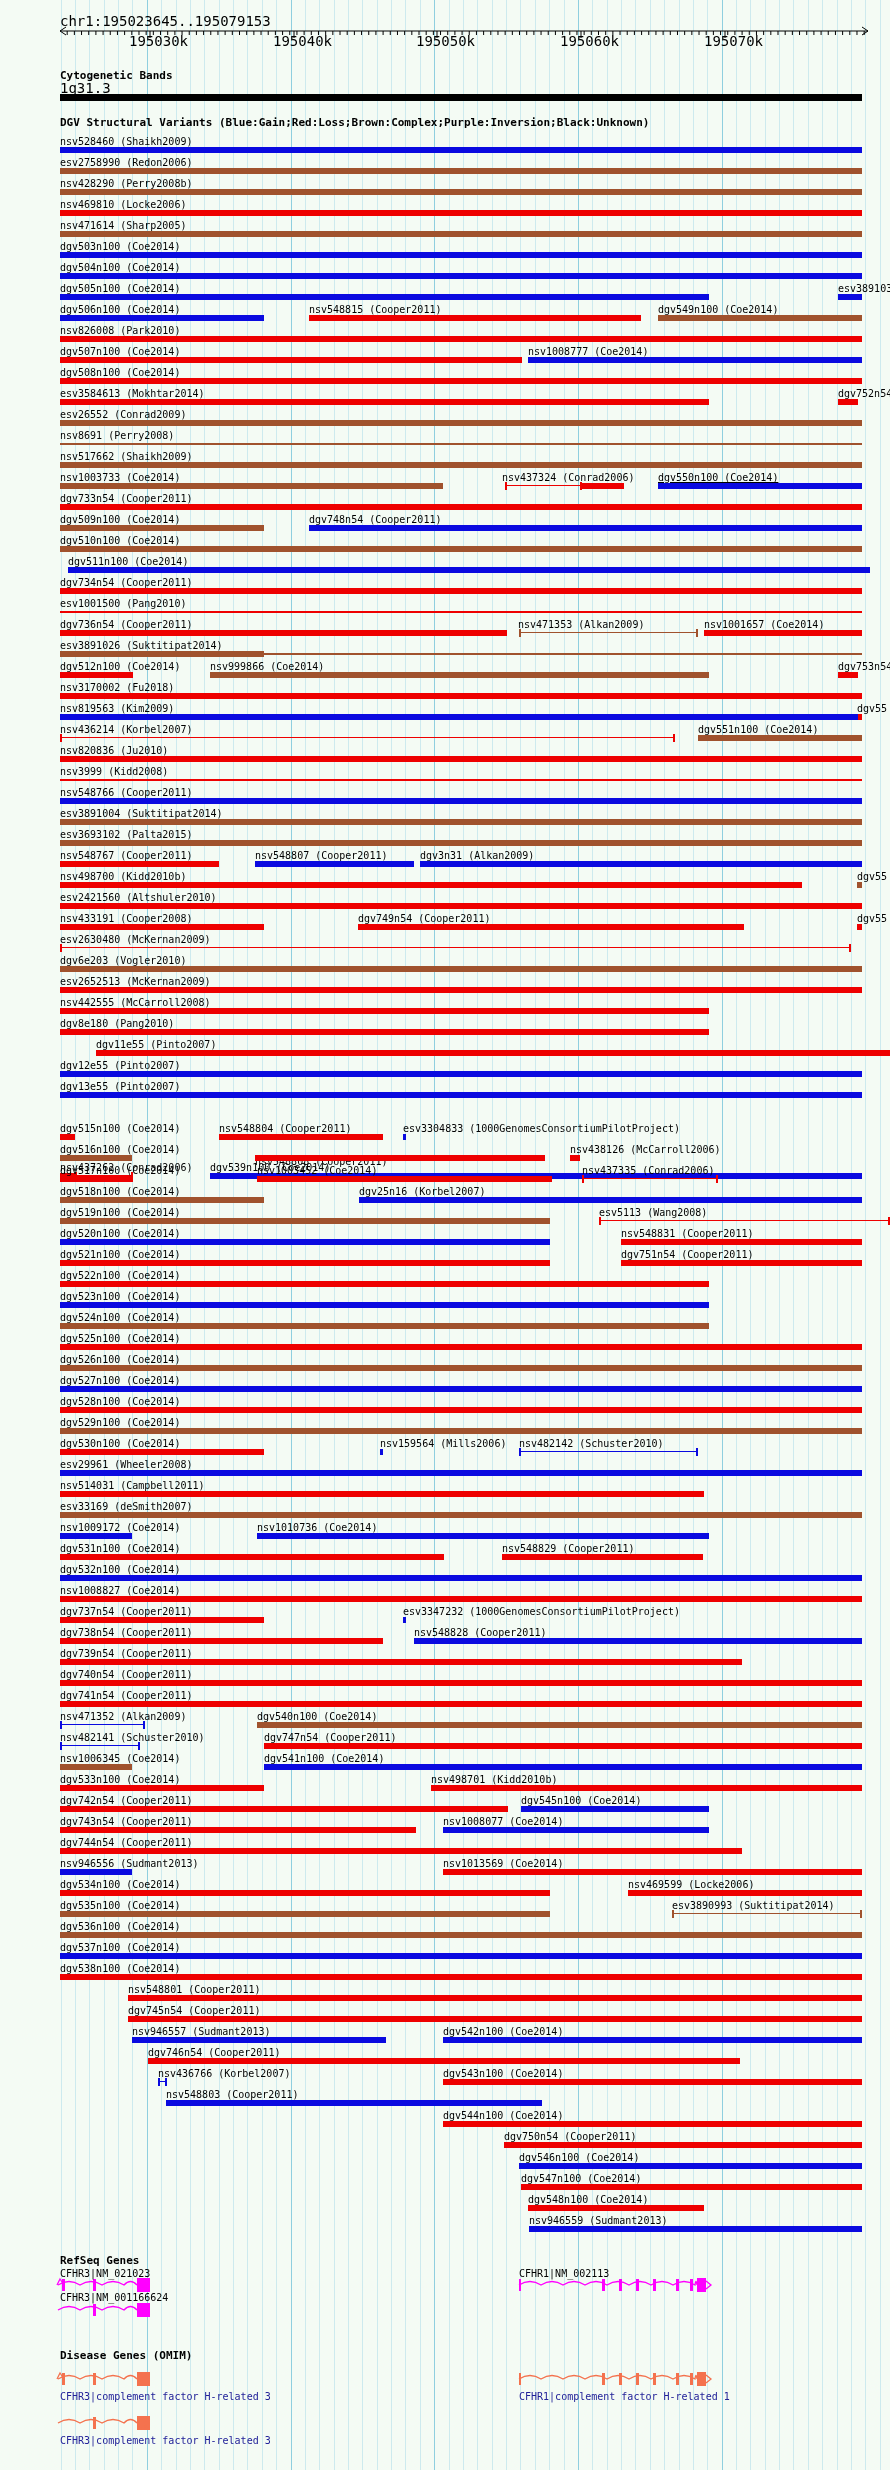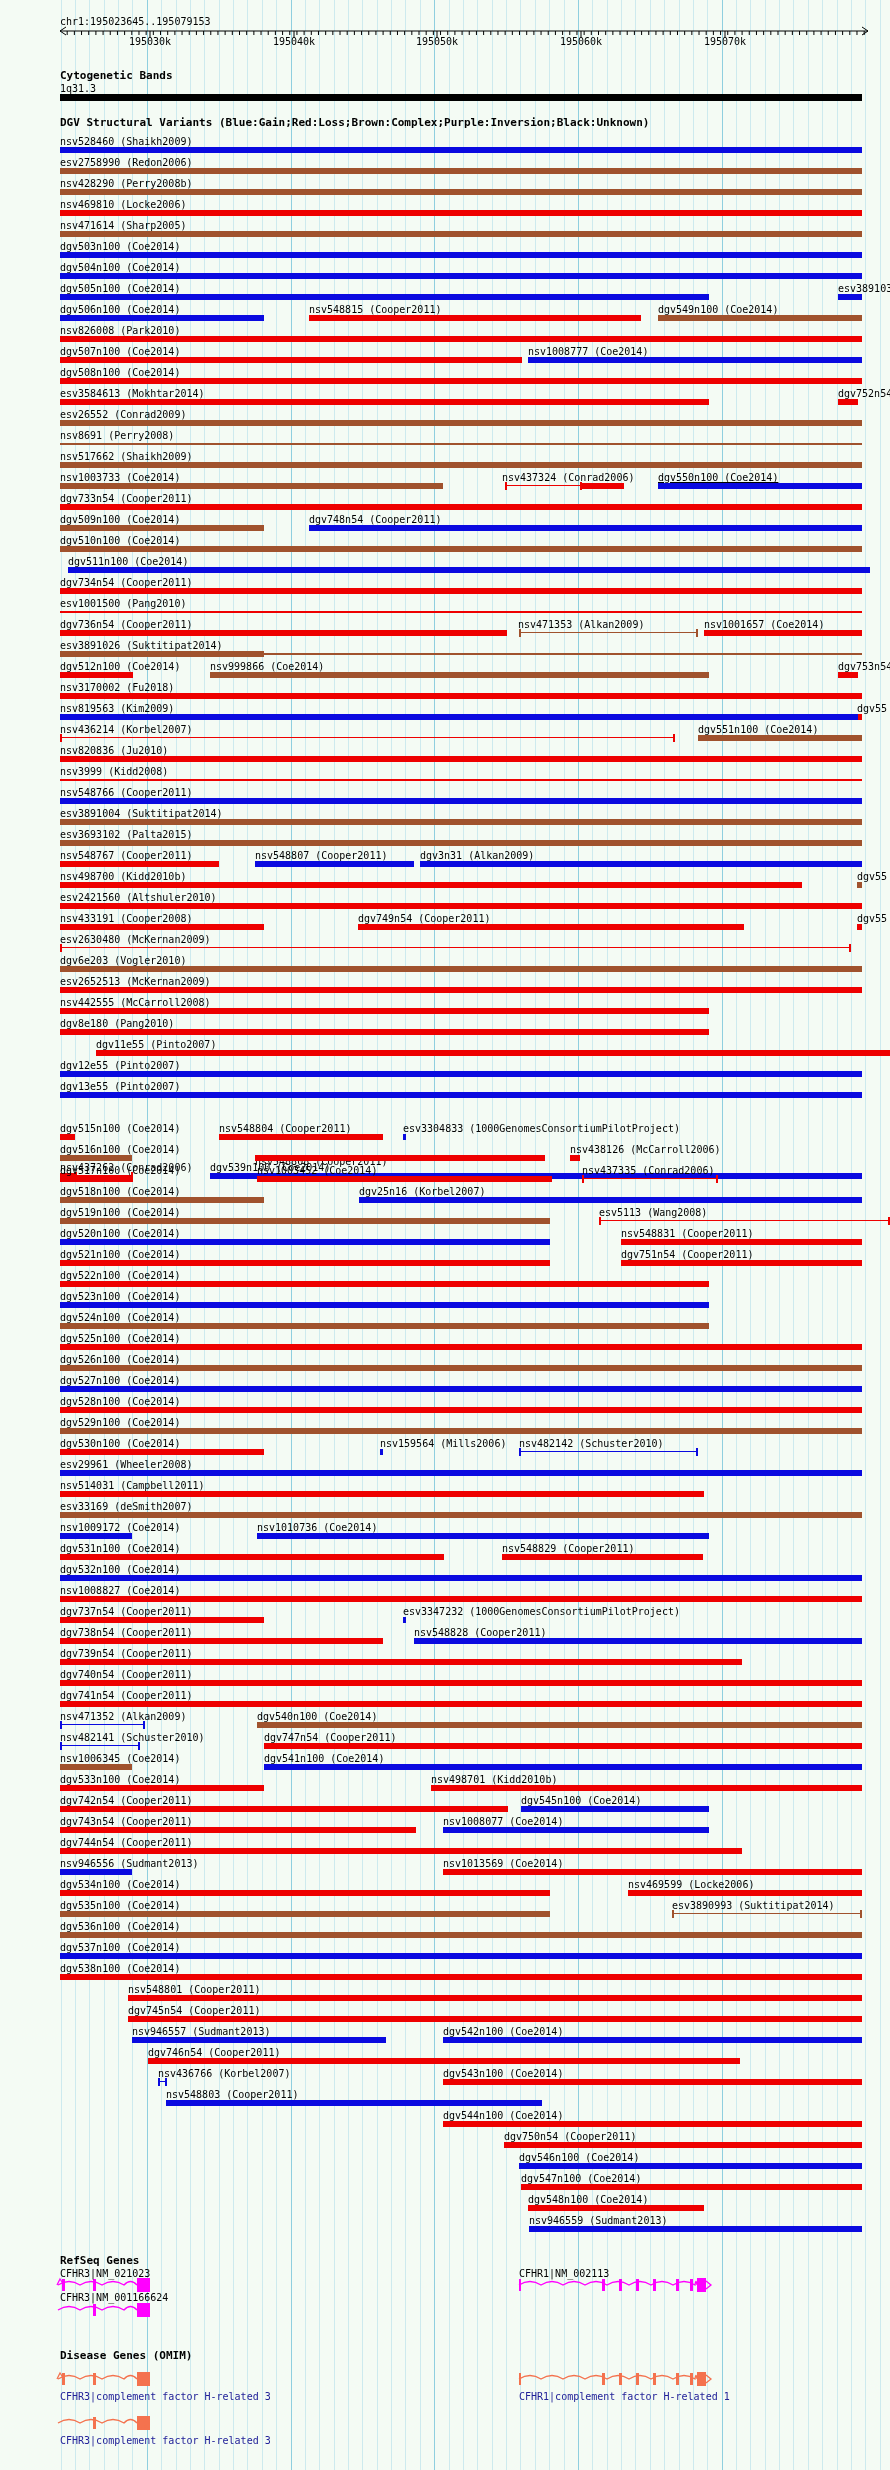--- a/index.html
+++ b/index.html
@@ -1,21 +1,21 @@
 <!DOCTYPE html>
 <html><head>
 <meta charset="utf-8">
 <style>
   html,body{margin:0;padding:0;}
   body{background:#f4fbf4;font-family:"DejaVu Sans Mono","Liberation Mono",monospace;}
   #canvas{position:relative;width:890px;height:2470px;overflow:hidden;background:#f4fbf4;}
   .gridline{position:absolute;top:0;width:1px;height:2470px;}
   .gridline.minor{background:#cdeaee;}
   .gridline.major{background:#8fcfdf;}
-  .txt{position:absolute;font-size:10px;line-height:11px;color:#000;white-space:nowrap;}
+  .txt{position:absolute;font-size:14px;line-height:11px;color:#000;white-space:nowrap;}
   .hdr{position:absolute;font-size:11px;line-height:12px;font-weight:bold;color:#000;white-space:nowrap;}
   .bar{position:absolute;height:6px;}
   .thin{position:absolute;height:2px;}
   .wtick{position:absolute;width:2px;height:8px;}
   .vlabel{position:absolute;font-size:10px;line-height:11px;color:#000;white-space:nowrap;cursor:pointer;}
   .generow{position:absolute;left:0;width:890px;height:21px;}
   #ruler-svg,#gene-svg{position:absolute;left:0;}
   .gene-label{position:absolute;font-size:10px;line-height:11px;white-space:nowrap;}
 </style>
 </head>

